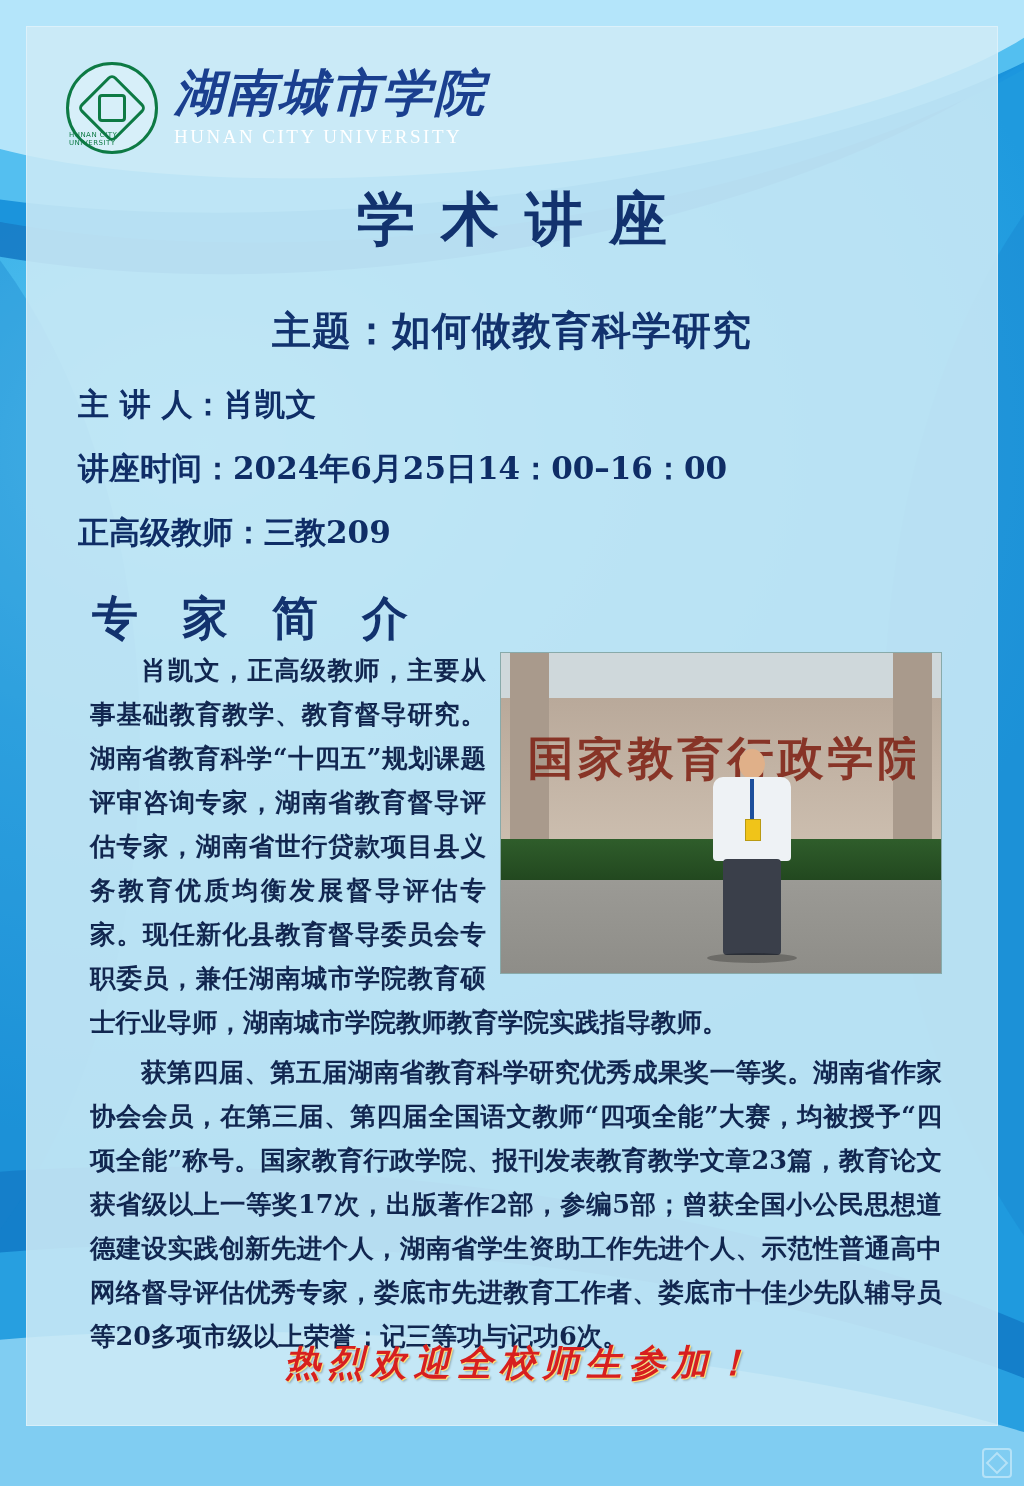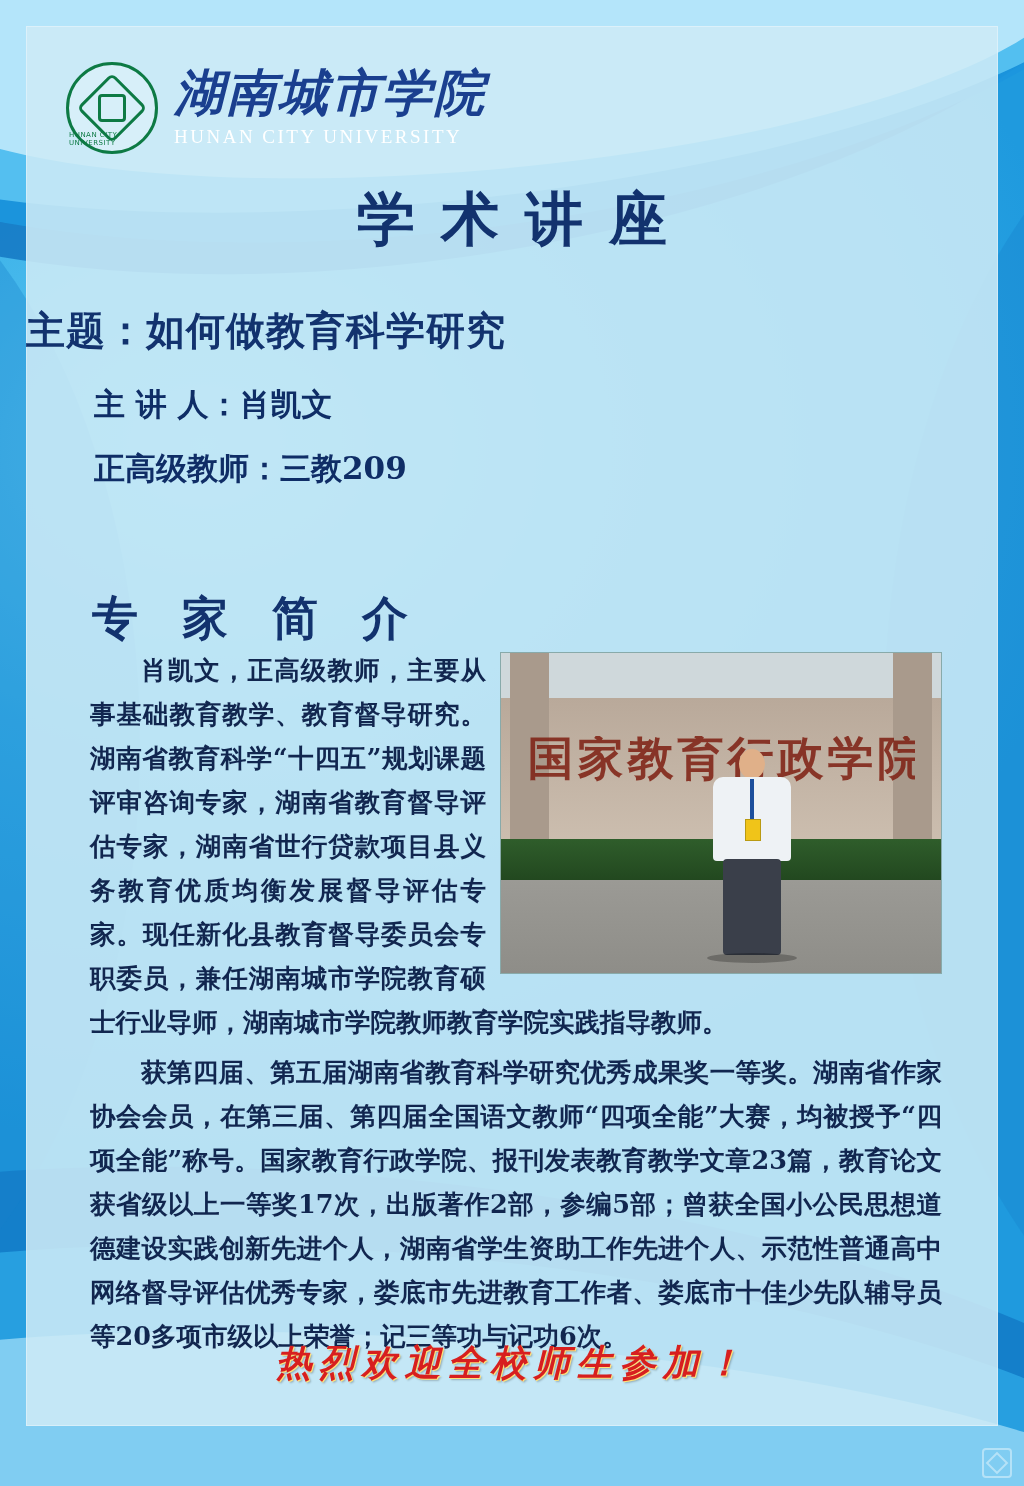--- a/index.html
+++ b/index.html
@@ -42,25 +42,25 @@
   .cn-name{font-family:"DejaVu Serif","Liberation Serif",serif;font-size:50px;font-weight:bold;font-style:italic;color:#1a3f8f;line-height:1;letter-spacing:2px;text-align:center;}
   .en-name{font-family:"Liberation Serif",serif;font-size:19px;color:#ffffff;letter-spacing:2.5px;margin-top:8px;}
 
   .title{
     position:absolute;left:0;top:155px;width:972px;text-align:center;
     font-family:"DejaVu Serif","Liberation Serif",serif;
     font-size:58px;font-weight:bold;color:#12326e;letter-spacing:26px;
     text-indent:26px;
   }
   .subtitle{
-    position:absolute;left:0;top:278px;width:972px;
+    position:absolute;left:0;top:278px;width:972px;text-align:center;
     font-family:"DejaVu Serif","Liberation Serif",serif;
     font-size:39px;font-weight:bold;color:#12326e;letter-spacing:1px;
   }
-  .meta{position:absolute;left:68px;top:358px;width:860px;}
+  .meta{position:absolute;left:52px;top:358px;width:860px;}
   .meta-row{
     font-family:"DejaVu Serif","Liberation Serif",serif;
     font-size:31px;font-weight:bold;color:#0f2d66;margin-bottom:22px;letter-spacing:0px;
   }
   .sec-title{
     position:absolute;left:66px;top:562px;
     font-family:"DejaVu Serif","Liberation Serif",serif;
     font-size:46px;font-weight:bold;color:#12326e;letter-spacing:14px;
   }
   .body-text{
@@ -84,21 +84,21 @@
   .ph-head{position:absolute;left:50%;top:0;width:26px;height:30px;margin-left:-13px;border-radius:50%;background:#e0b089;}
   .ph-shirt{position:absolute;left:50%;top:28px;width:78px;height:84px;margin-left:-39px;background:#eef2f5;border-radius:10px 10px 4px 4px;}
   .ph-lanyard{position:absolute;left:50%;top:30px;width:4px;height:42px;margin-left:-2px;background:#1d4f9c;}
   .ph-badge{position:absolute;left:50%;top:70px;width:14px;height:20px;margin-left:-7px;background:#f0c419;border:1px solid #b99a12;}
   .ph-pants{position:absolute;left:50%;top:110px;width:58px;height:96px;margin-left:-29px;background:#3a3f4a;border-radius:4px;}
   .ph-shadow{position:absolute;left:50%;top:204px;width:90px;height:10px;margin-left:-45px;background:rgba(0,0,0,.25);border-radius:50%;}
   .ph-pillarL{position:absolute;left:2%;top:0;width:9%;height:72%;background:#a99a8c;}
   .ph-pillarR{position:absolute;right:2%;top:0;width:9%;height:72%;background:#a99a8c;}
 
   .footer{
-    position:absolute;left:0;bottom:38px;width:972px;text-align:center;
+    position:absolute;left:9px;bottom:38px;width:972px;text-align:center;
     font-family:"DejaVu Serif","Liberation Serif",serif;
     font-size:36px;font-weight:bold;font-style:italic;letter-spacing:7px;
     color:#d71f1f;
     text-shadow:1px 1px 0 #ffe27a, 2px 2px 2px rgba(0,0,0,.25);
   }
   .corner-mark{
     position:absolute;right:12px;bottom:8px;width:26px;height:26px;
     border:2px solid rgba(255,255,255,.6);border-radius:4px;opacity:.7;
   }
   .corner-mark:after{content:"";position:absolute;left:5px;top:5px;width:12px;height:12px;border:2px solid rgba(255,255,255,.6);transform:rotate(45deg);}
@@ -131,20 +131,21 @@
           <div class="en-name">HUNAN CITY UNIVERSITY</div>
         </div>
       </div>
     </div>
 
     <div class="title">学术讲座</div>
     <div class="subtitle">主题：如何做教育科学研究</div>
 
     <div class="meta">
       <div class="meta-row">主 讲 人：肖凯文</div>
+      <div class="meta-row">讲座时间：2024年6月25日14：00–16：00</div>
       <div class="meta-row">正高级教师：三教209</div>
     </div>
 
     <div class="sec-title">专 家 简 介</div>
 
     <div class="body-text">
       <div class="photo">
         <div class="ph-sky"></div>
         <div class="ph-wall"></div>
         <div class="ph-pillarL"></div>

